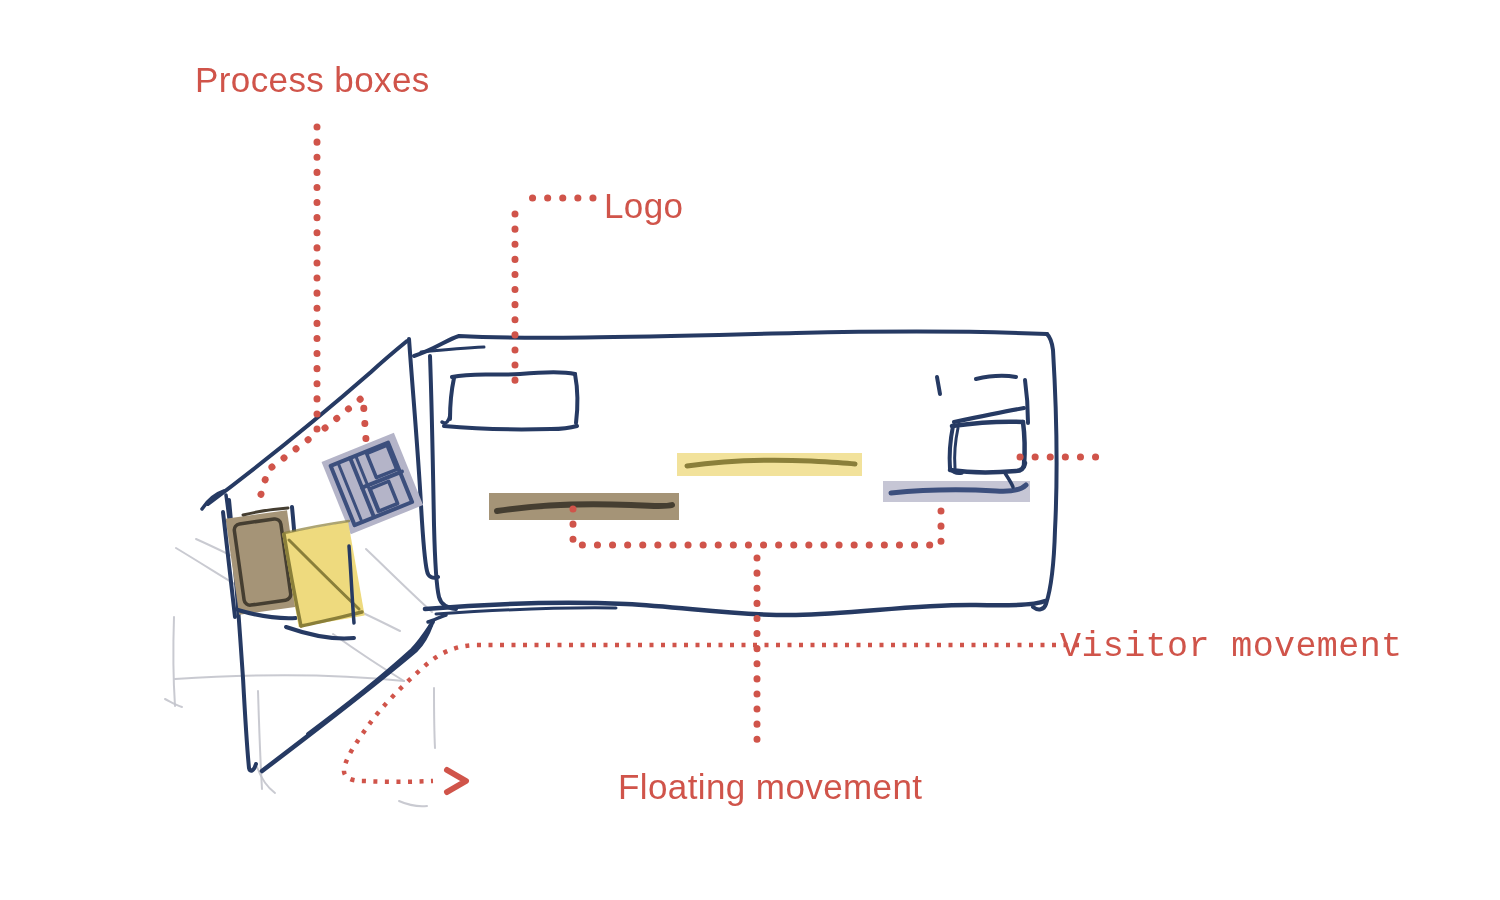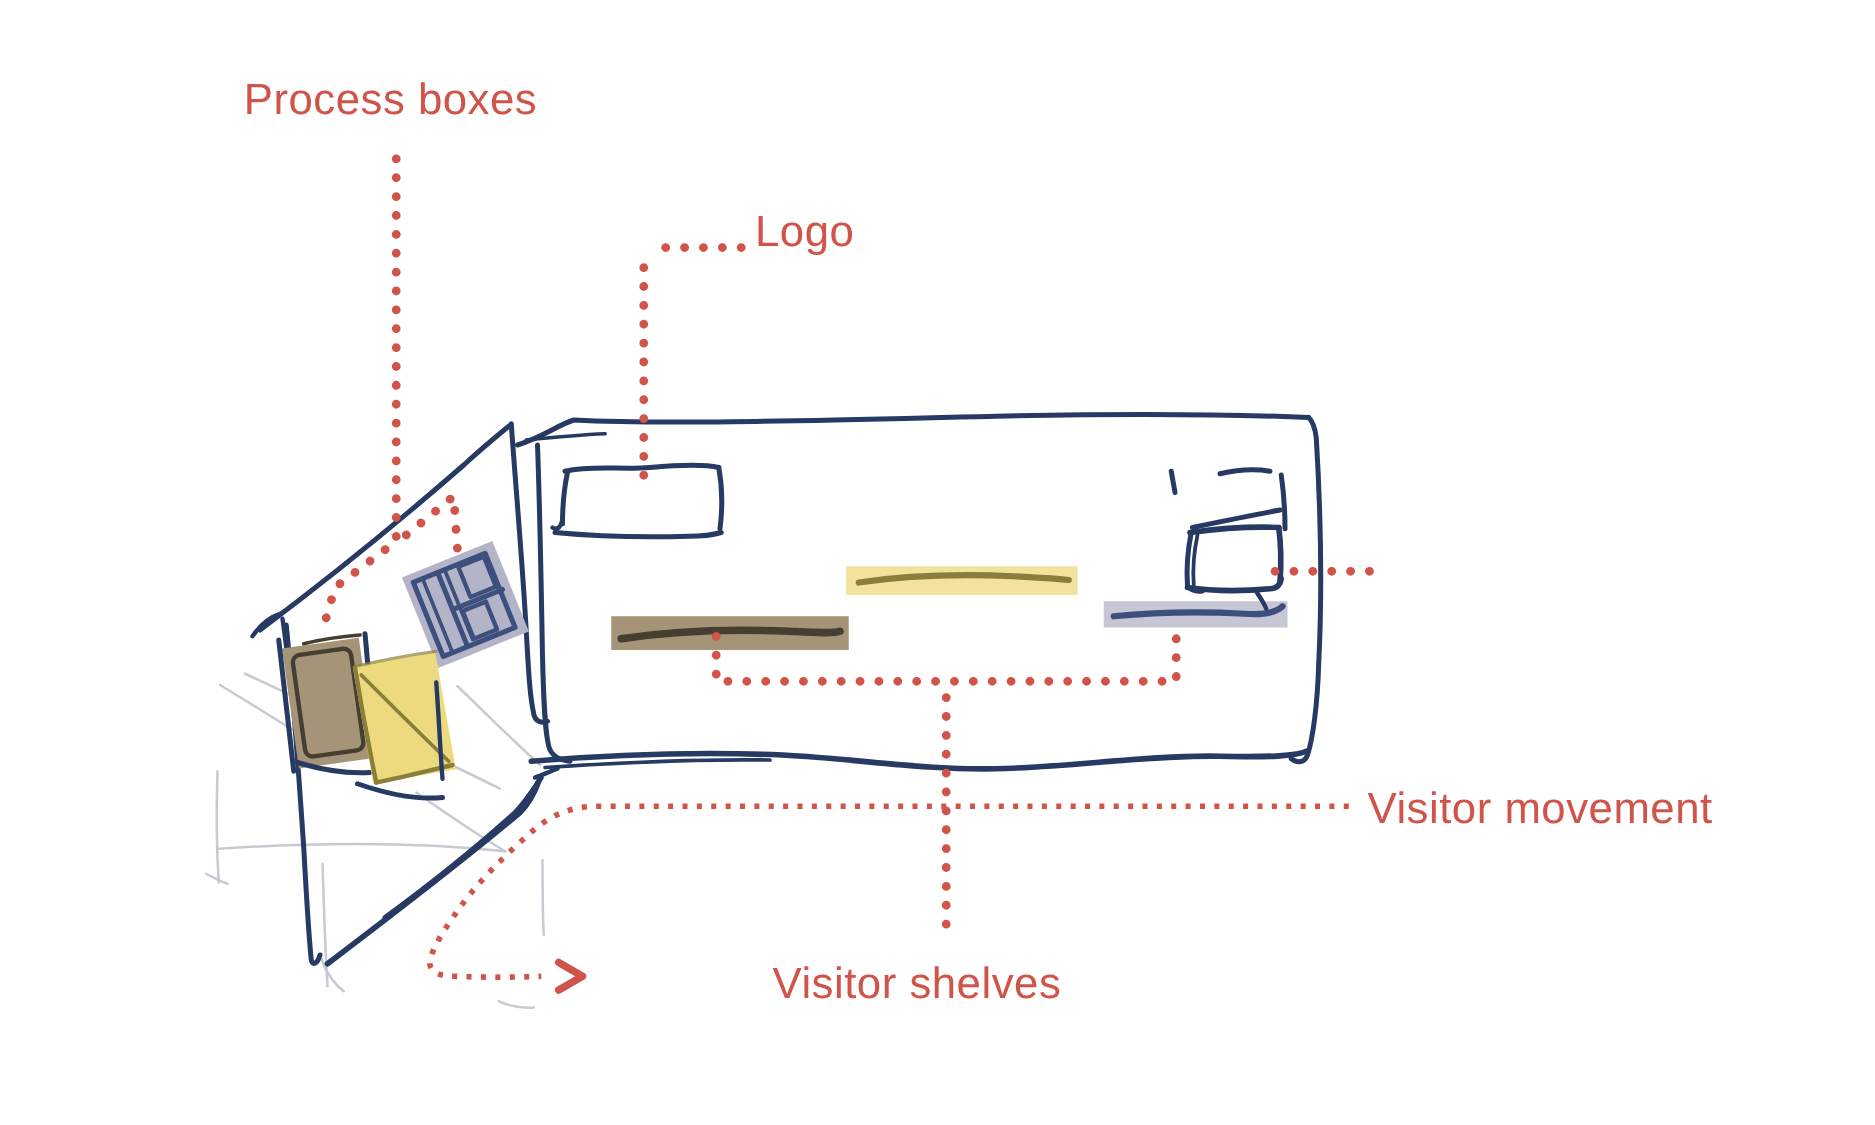--- a/index.html
+++ b/index.html
@@ -153,16 +153,16 @@
     <path class="dots" d="M741,558 L741,753"></path>
   </g>
 
   <g>
     <path class="vdots" d="M1063,645 L462,645 C440,645 424,653 411,664 C388,684 366,706 352,726 C342,740 330,757 328,769 C327,777 334,781 347,781 C370,782 394,782 417,781"></path>
     <path d="M431,770 L450,781 L431,792" fill="none" stroke="var(--annotation-red)" stroke-width="6" stroke-linecap="round" stroke-linejoin="round"></path>
   </g>
 </svg>
 
   <div class="label" style="left:179px;top:61px;">Process boxes</div>
-  <div class="label" style="left:588px;top:167px;">Logo</div>
-  <div class="label" style="left:1078px;top:628px;">Visitor movement</div>
-  <div class="label" style="left:602px;top:768px;">Visitor shelves</div>
+  <div class="label" style="left:588px;top:187px;">Logo</div>
+  <div class="label" style="left:1044px;top:628px;font-family:Liberation Mono, monospace;">Visitor movement</div>
+  <div class="label" style="left:602px;top:768px;">Floating movement</div>
 </div>
 
 </body></html>

